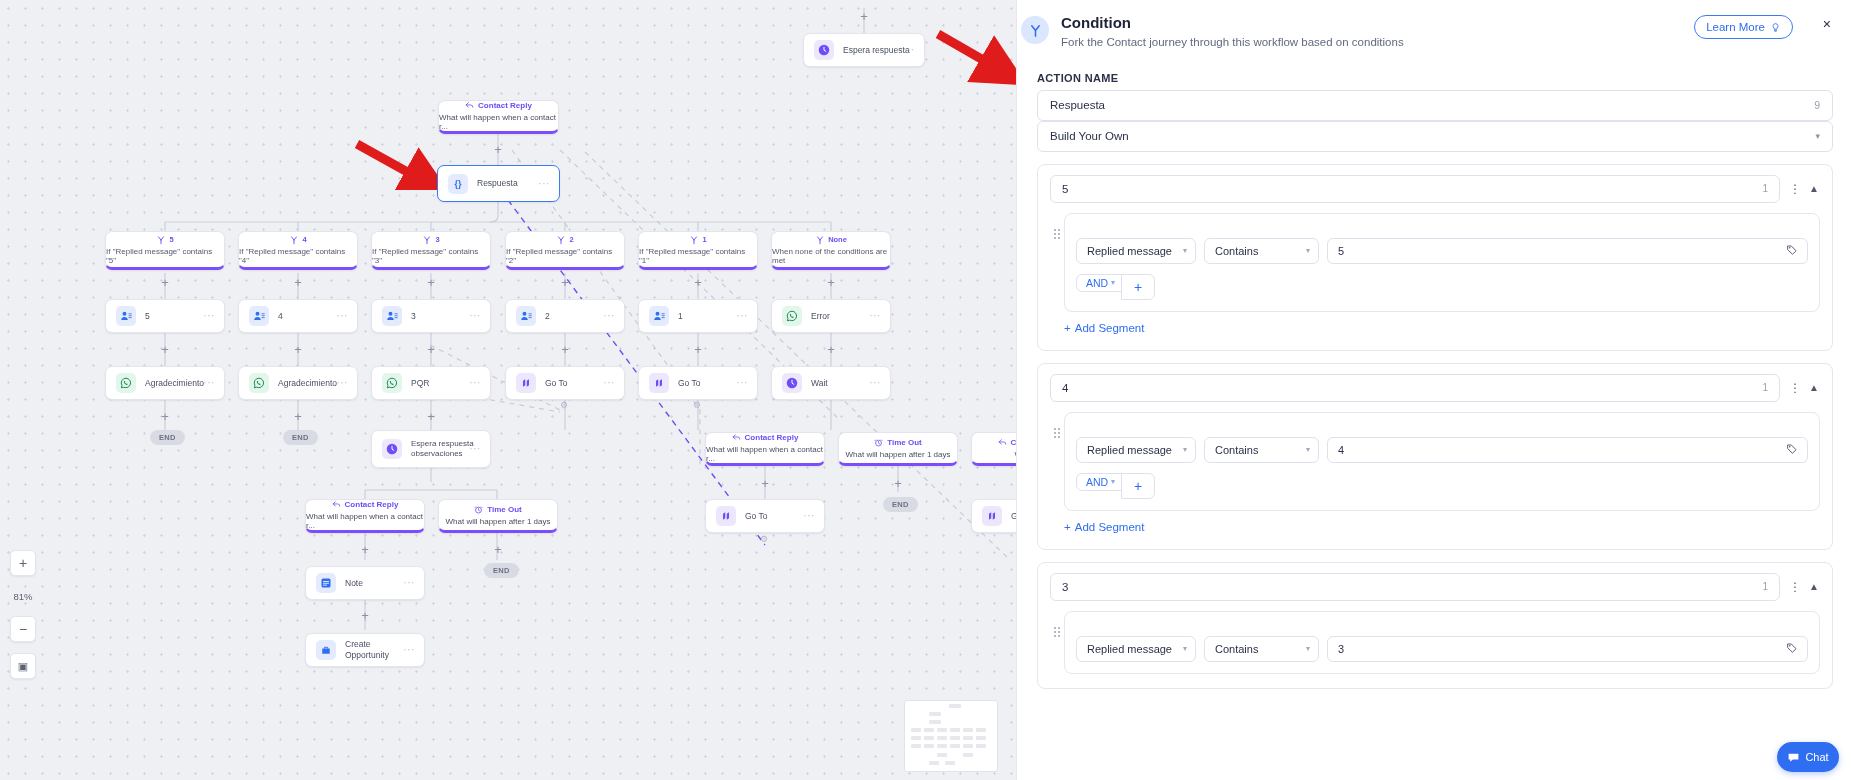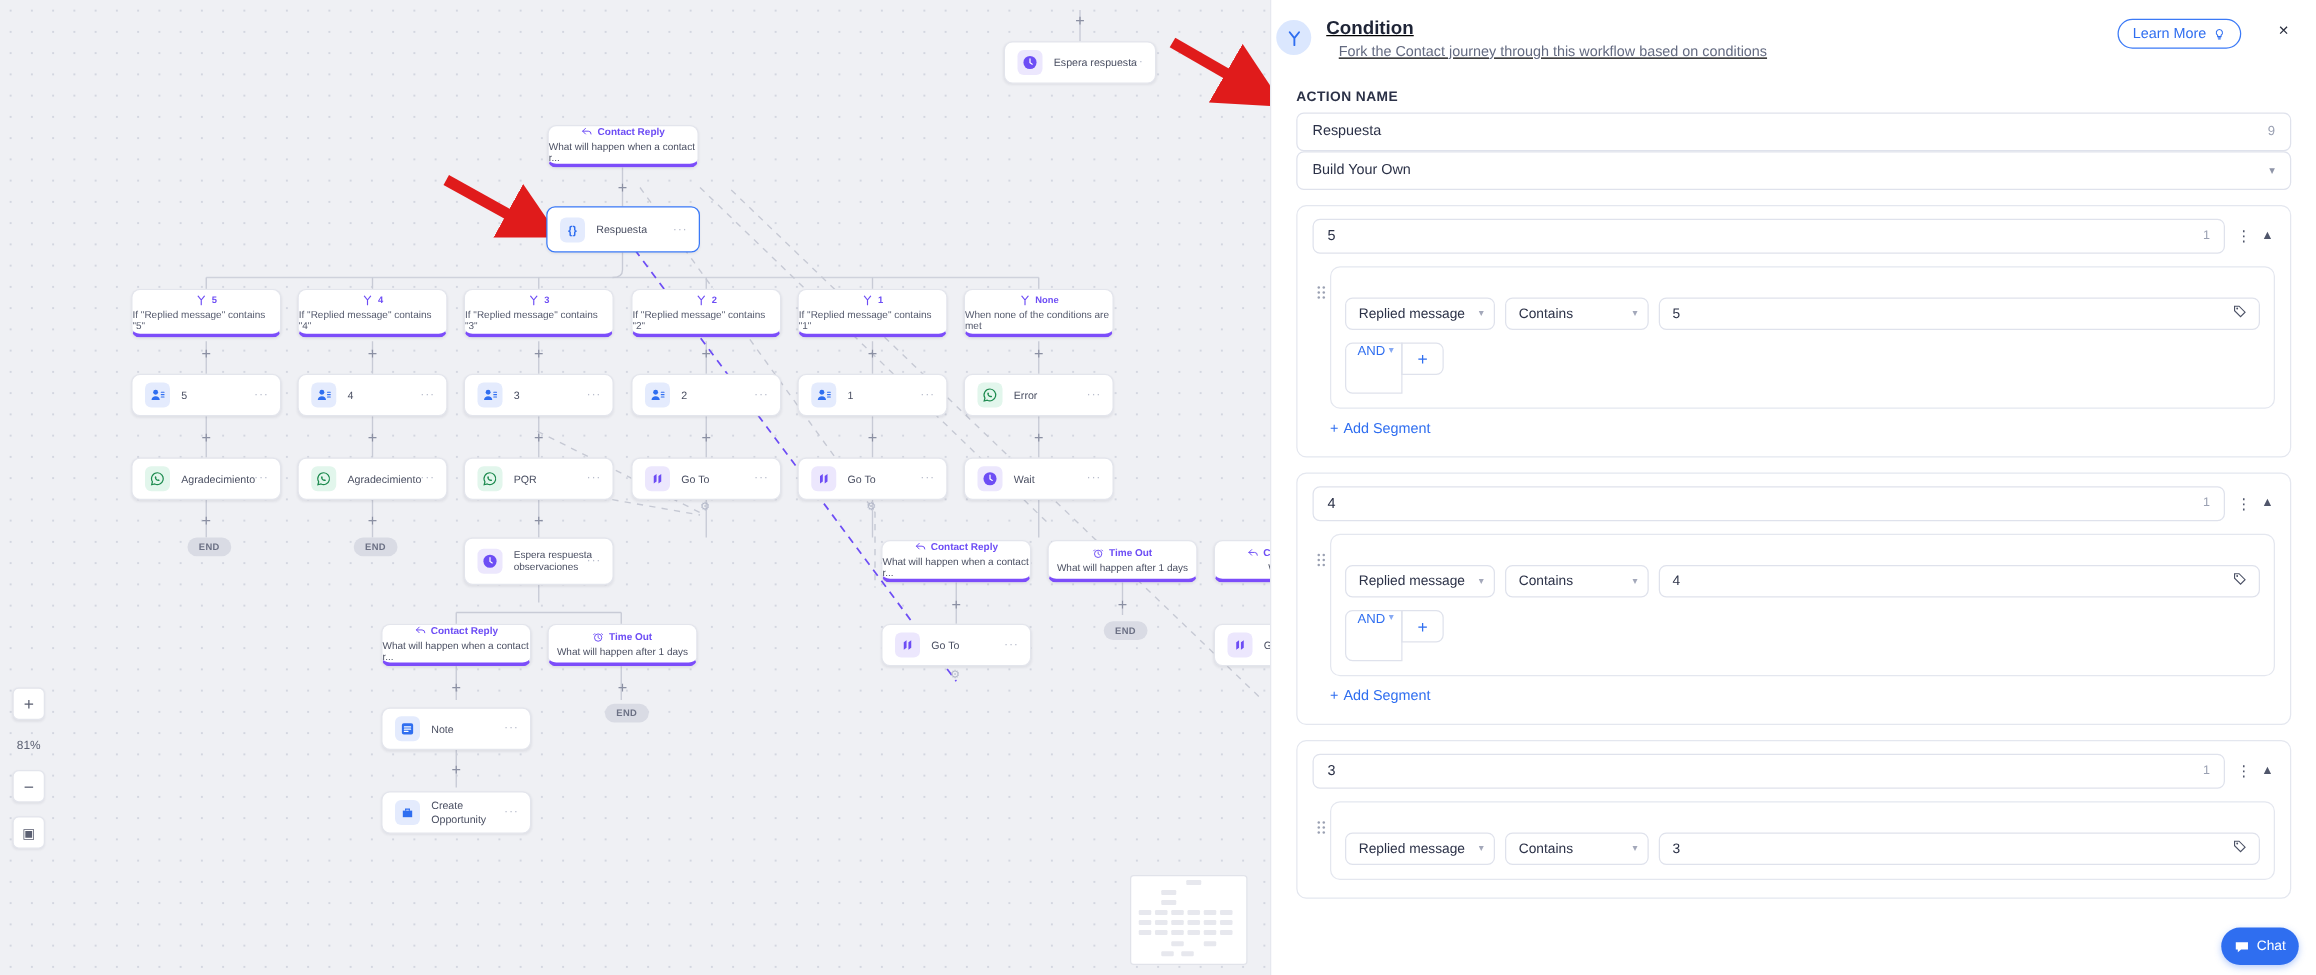--- a/index.html
+++ b/index.html
@@ -119,28 +119,28 @@
   .arrow-svg { position: absolute; pointer-events: none; }
 
   
   #panel {
     position: absolute; left: 1016px; top: 0;
     width: 837px; height: 780px;
     background: #fff;
     border-left: 1px solid #e6e8ef;
     overflow: hidden;
   }
-  .p-head { padding: 14px 20px 0 4px; display: flex; text-decoration: underline; }
+  .p-head { padding: 14px 20px 0 4px; display: flex; }
   .p-head-icon {
     width: 28px; height: 28px; border-radius: 50%;
     background: #dbe7fe; display: flex; align-items: center; justify-content: center;
     flex: 0 0 auto; margin-right: 12px; margin-top: 2px;
   }
   .p-title { font-size: 15px; font-weight: 700; color: #1e2436; line-height: 1.25; }
-  .p-sub { font-size: 11.5px; color: #636a80; margin-top: 3px; margin-left: 10px; }
+  .p-sub { font-size: 11.5px; color: #636a80; margin-top: 3px; }
   .learn-btn {
     position: absolute; right: 60px; top: 15px;
     border: 1px solid #3b7af7; color: #2f6ef0;
     border-radius: 16px; padding: 5px 11px;
     font-size: 11.5px; background: #fff;
     display: flex; align-items: center; gap: 5px;
   }
   .close-x {
     position: absolute; right: 22px; top: 17px;
     font-size: 14px; color: #2a2f3f; line-height: 1;
@@ -200,23 +200,23 @@
   .sel .chev { position: absolute; right: 8px; color: #a3a8ba; font-size: 8px; }
   .val {
     position: relative; flex: 1; height: 26px;
     border: 1px solid #dfe2ec; border-radius: 6px;
     display: flex; align-items: center; padding: 0 30px 0 10px;
     font-size: 11px; color: #2b3147;
   }
   .val .tagico { position: absolute; right: 9px; color: #4b5165; font-size: 11px; }
   .seg-line2 { display: flex; margin-top: 10px; }
   .andbox {
-    position: relative; height: 41px; width: 46px;
+    position: relative; height: 18px; width: 46px;
     border: 1px solid #dfe2ec; border-radius: 6px 0 0 6px;
-    display: flex; padding: 0 6px 0 9px;
+    display: flex; align-items: center; padding: 0 6px 0 9px;
     font-size: 10.5px; color: #2f6ef0;
   }
   .andbox .chev { position: absolute; right: 6px; color: #86a9f3; font-size: 8px; }
   .plusbox {
     height: 26px; width: 34px; margin-left: -1px;
     border: 1px solid #dfe2ec; border-radius: 0 6px 6px 0;
     display: flex; align-items: center; justify-content: center;
     font-size: 14px; color: #2f6ef0;
   }
   .add-seg {

